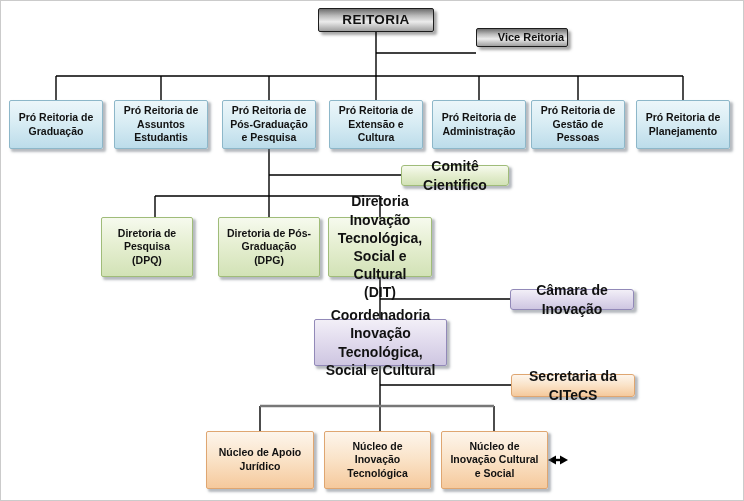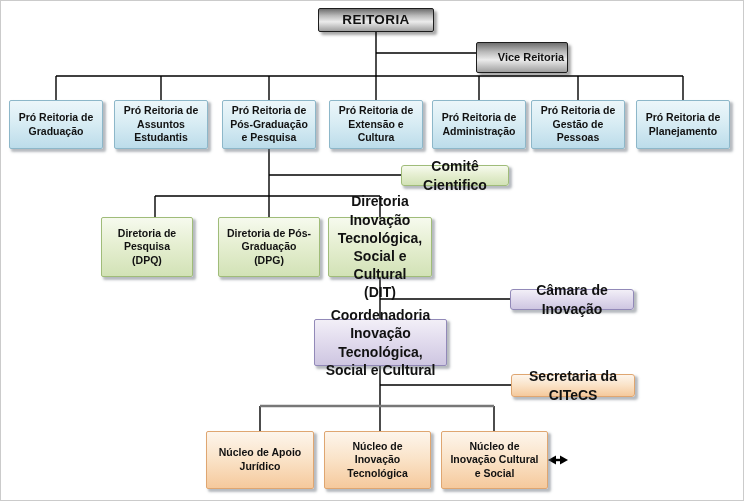--- a/index.html
+++ b/index.html
@@ -80,21 +80,21 @@
     <path d="M259 405 H493" stroke="#777777" stroke-width="2.6" fill="none"></path>
     <g fill="#000">
       <path d="M551 459 H563" stroke="#000" stroke-width="2.4"></path>
       <polygon points="547,459 555,454.5 555,463.5"></polygon>
       <polygon points="567,459 559,454.5 559,463.5"></polygon>
     </g>
   </svg>
 
   <div class="node box-gray f-root" style="left:317px;top:7px;width:116px;height:24px;">REITORIA</div>
 
-  <div class="node box-gray f-sub" style="left:475px;top:41px;width:92px;height:31px;padding-left:20px;">Vice Reitoria</div>
+  <div class="node box-gray f-sub" style="left:475px;top:27px;width:92px;height:19px;padding-left:20px;">Vice Reitoria</div>
 
   <div class="node box-blue shadow f-node" style="left:8px;top:99px;width:94px;height:49px;">Pró Reitoria de
 Graduação</div>
   <div class="node box-blue shadow f-node" style="left:113px;top:99px;width:94px;height:49px;">Pró Reitoria de
 Assuntos
 Estudantis</div>
   <div class="node box-blue shadow f-node" style="left:221px;top:99px;width:94px;height:49px;">Pró Reitoria de
 Pós-Graduação
 e Pesquisa</div>
   <div class="node box-blue shadow f-node" style="left:328px;top:99px;width:94px;height:49px;">Pró Reitoria de

